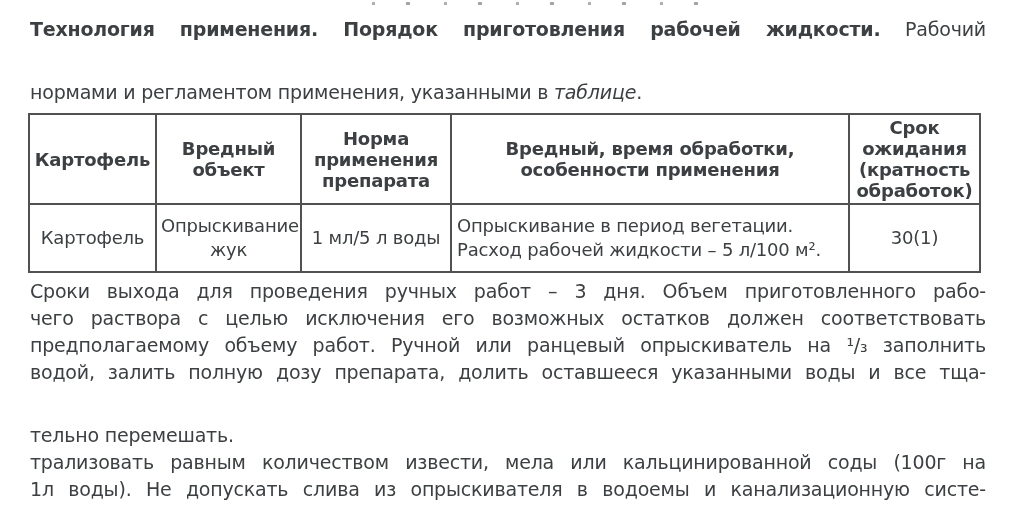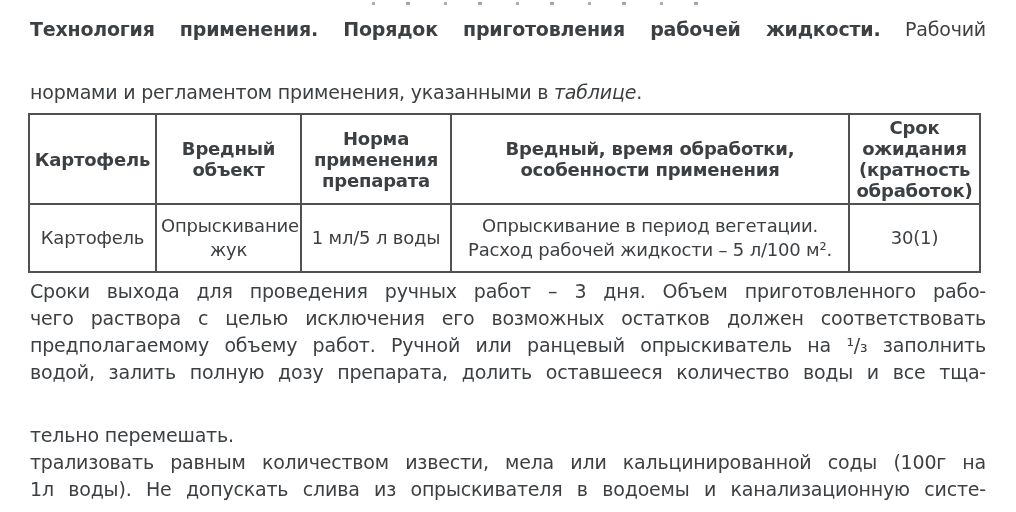--- a/index.html
+++ b/index.html
@@ -45,21 +45,21 @@
     padding: 2px 4px; height: 84px;
     letter-spacing: -0.2px;
   }
   table.reg td {
     font-size: 18px; line-height: 24px;
     vertical-align: middle;
     height: 62px;
     letter-spacing: -0.2px;
   }
   td.c { text-align: center; padding: 2px 4px; }
-  td.l { text-align: center;  padding: 2px 5px; }
+  td.l { text-align: left;  padding: 2px 5px; }
 </style>
 </head>
 <body>
 
 <div class="crop-artifact"></div>
 
 <div class="page">
 
   <div class="para">
     <div class="jline"><span class="b">Технология применения. Порядок приготовления рабочей жидкости.</span><span> Рабочий</span></div>
@@ -94,21 +94,21 @@
         </td>
         <td class="c">30(1)</td>
       </tr>
     </tbody>
   </table>
 
   <div class="para">
     <div class="jline">Сроки выхода для проведения ручных работ – 3 дня. Объем  приготовленного рабо-</div>
     <div class="jline">чего раствора с целью исключения его возможных остатков должен соответствовать</div>
     <div class="jline">предполагаемому объему работ. Ручной или ранцевый опрыскиватель на ¹/₃ заполнить</div>
-    <div class="jline">водой, залить полную дозу препарата, долить оставшееся количество воды и все тща-</div>
+    <div class="jline">водой, залить полную дозу препарата, долить оставшееся указанными воды и все тща-</div>
     <div class="jend">тельно перемешать.</div>
   </div>
 
   <div class="para">
     <div class="jline">трализовать равным количеством извести, мела или кальцинированной соды (100г на</div>
     <div class="jline">1л воды). Не допускать слива из опрыскивателя в водоемы и канализационную систе-</div>
     <div class="jend">му.</div>
   </div>
 
 </div>

